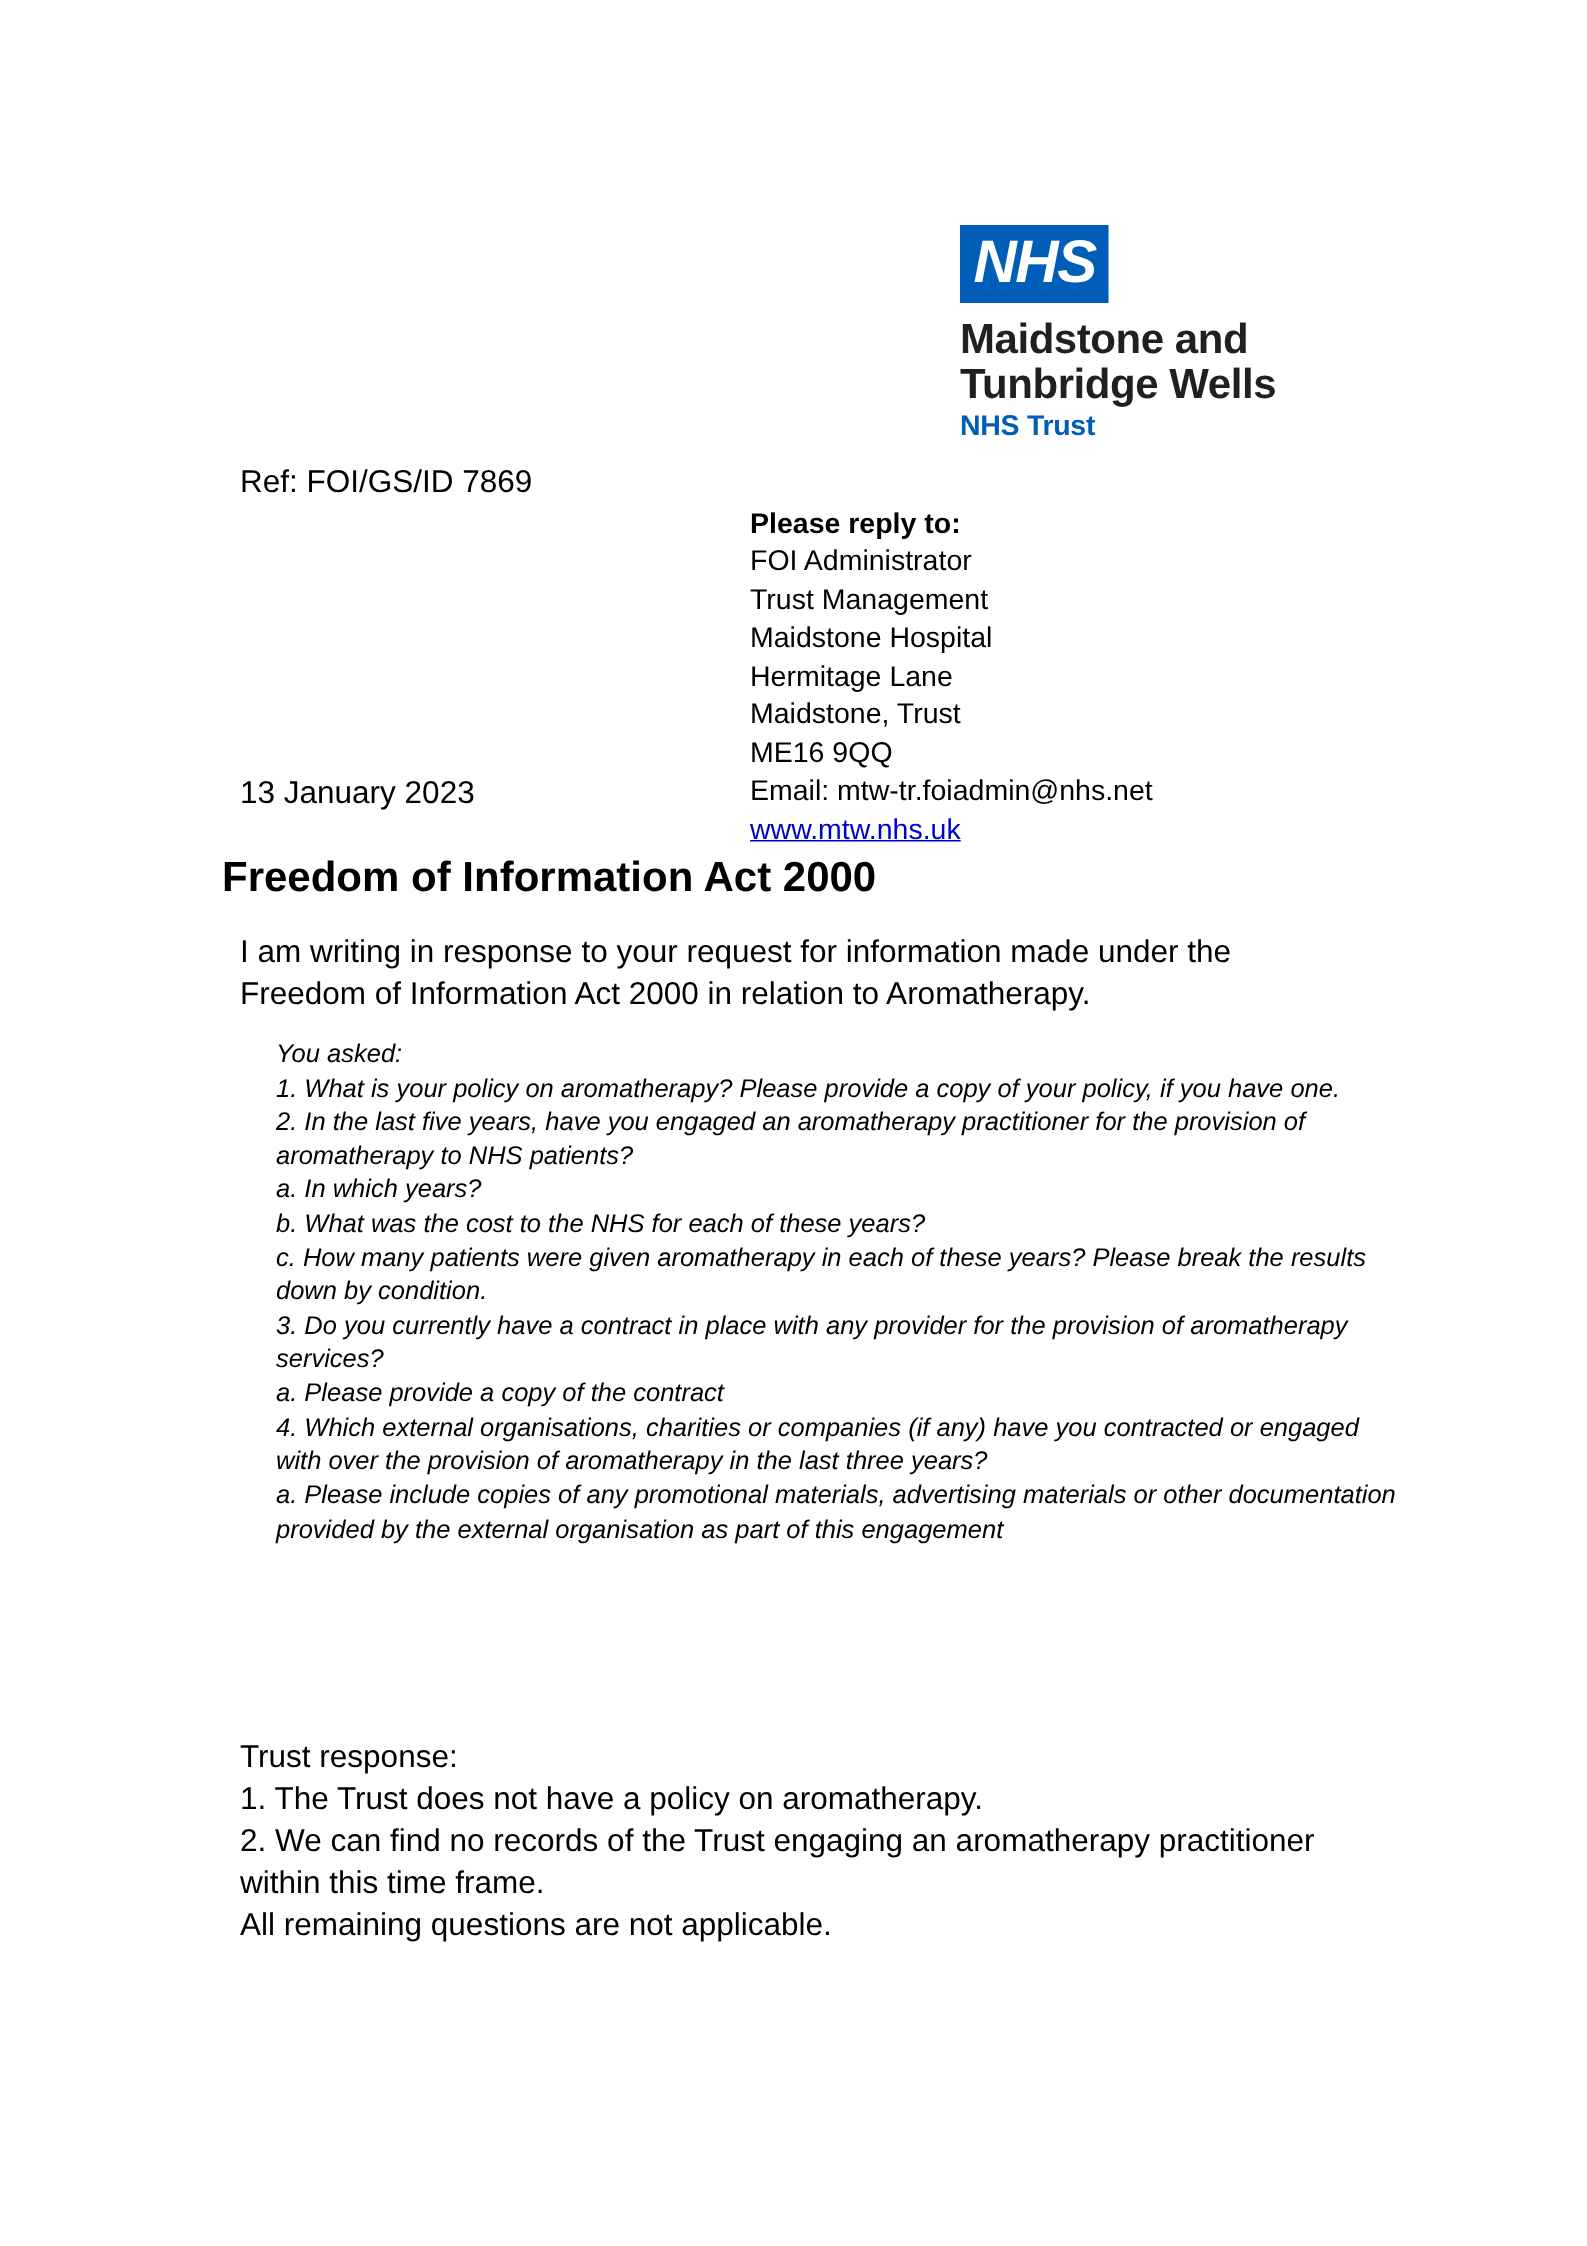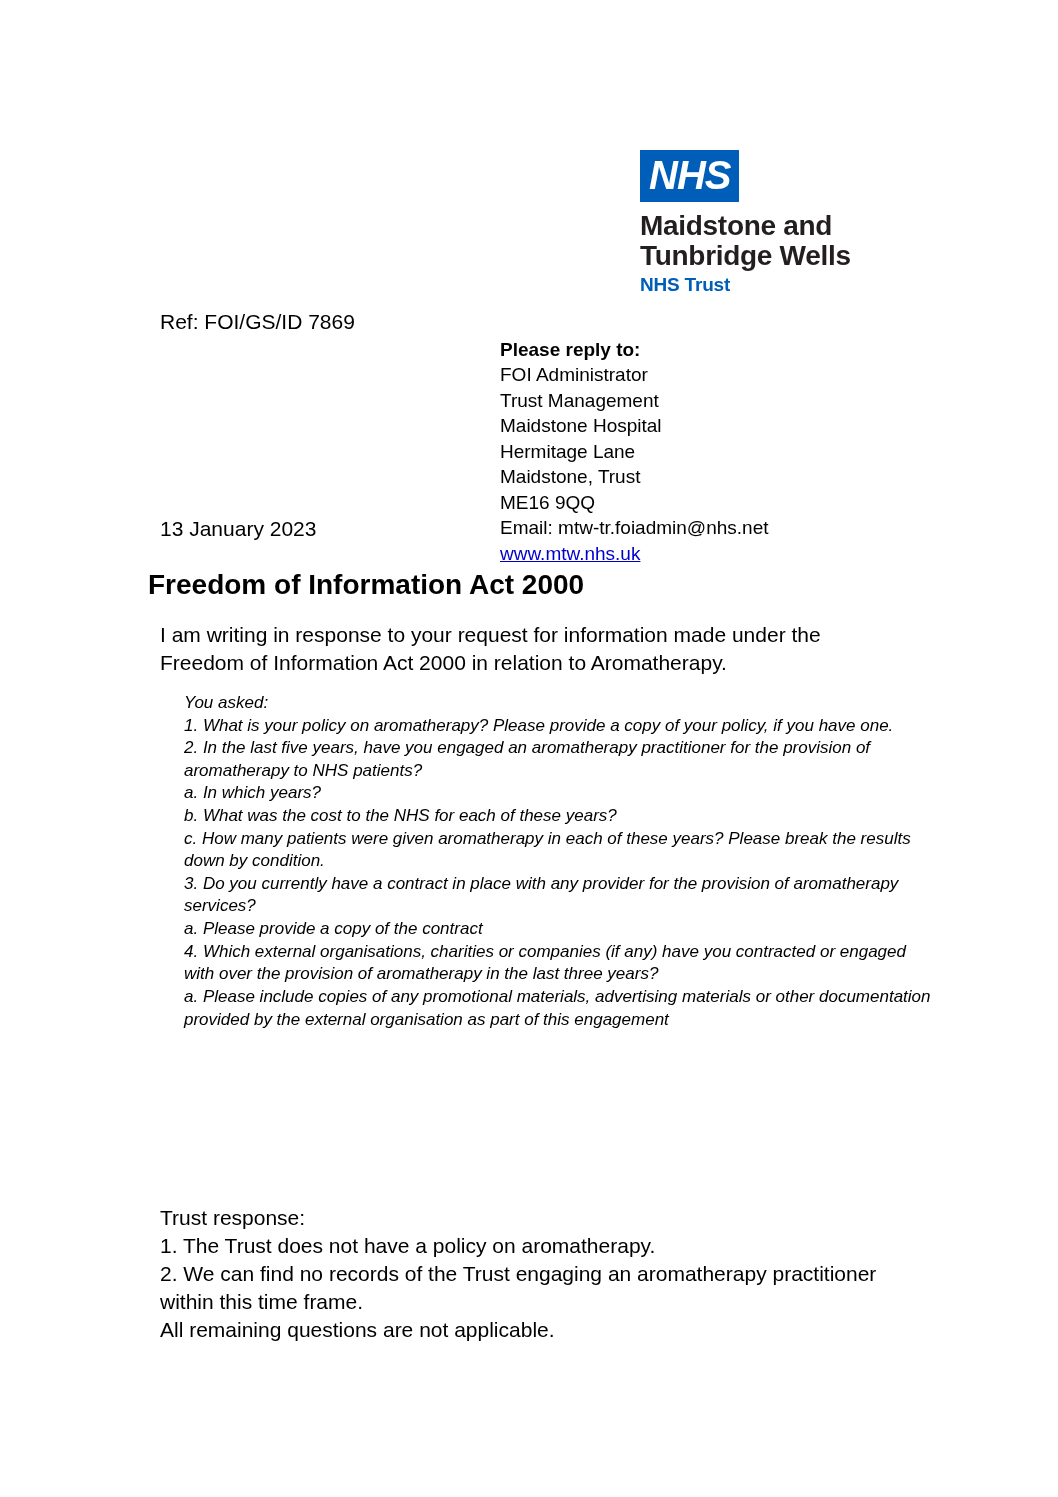--- a/index.html
+++ b/index.html
@@ -115,21 +115,20 @@
   .questions .qline {
     display: block;
   }
   .response {
     position: absolute;
     top: 1158px;
     left: 160px;
     width: 748px;
     font-size: 21px;
     line-height: 1.33;
-    margin-top: 46px;
   }
   .response .rline {
     display: block;
   }
 </style>
 </head>
 <body>
 
 <div class="page">
 

